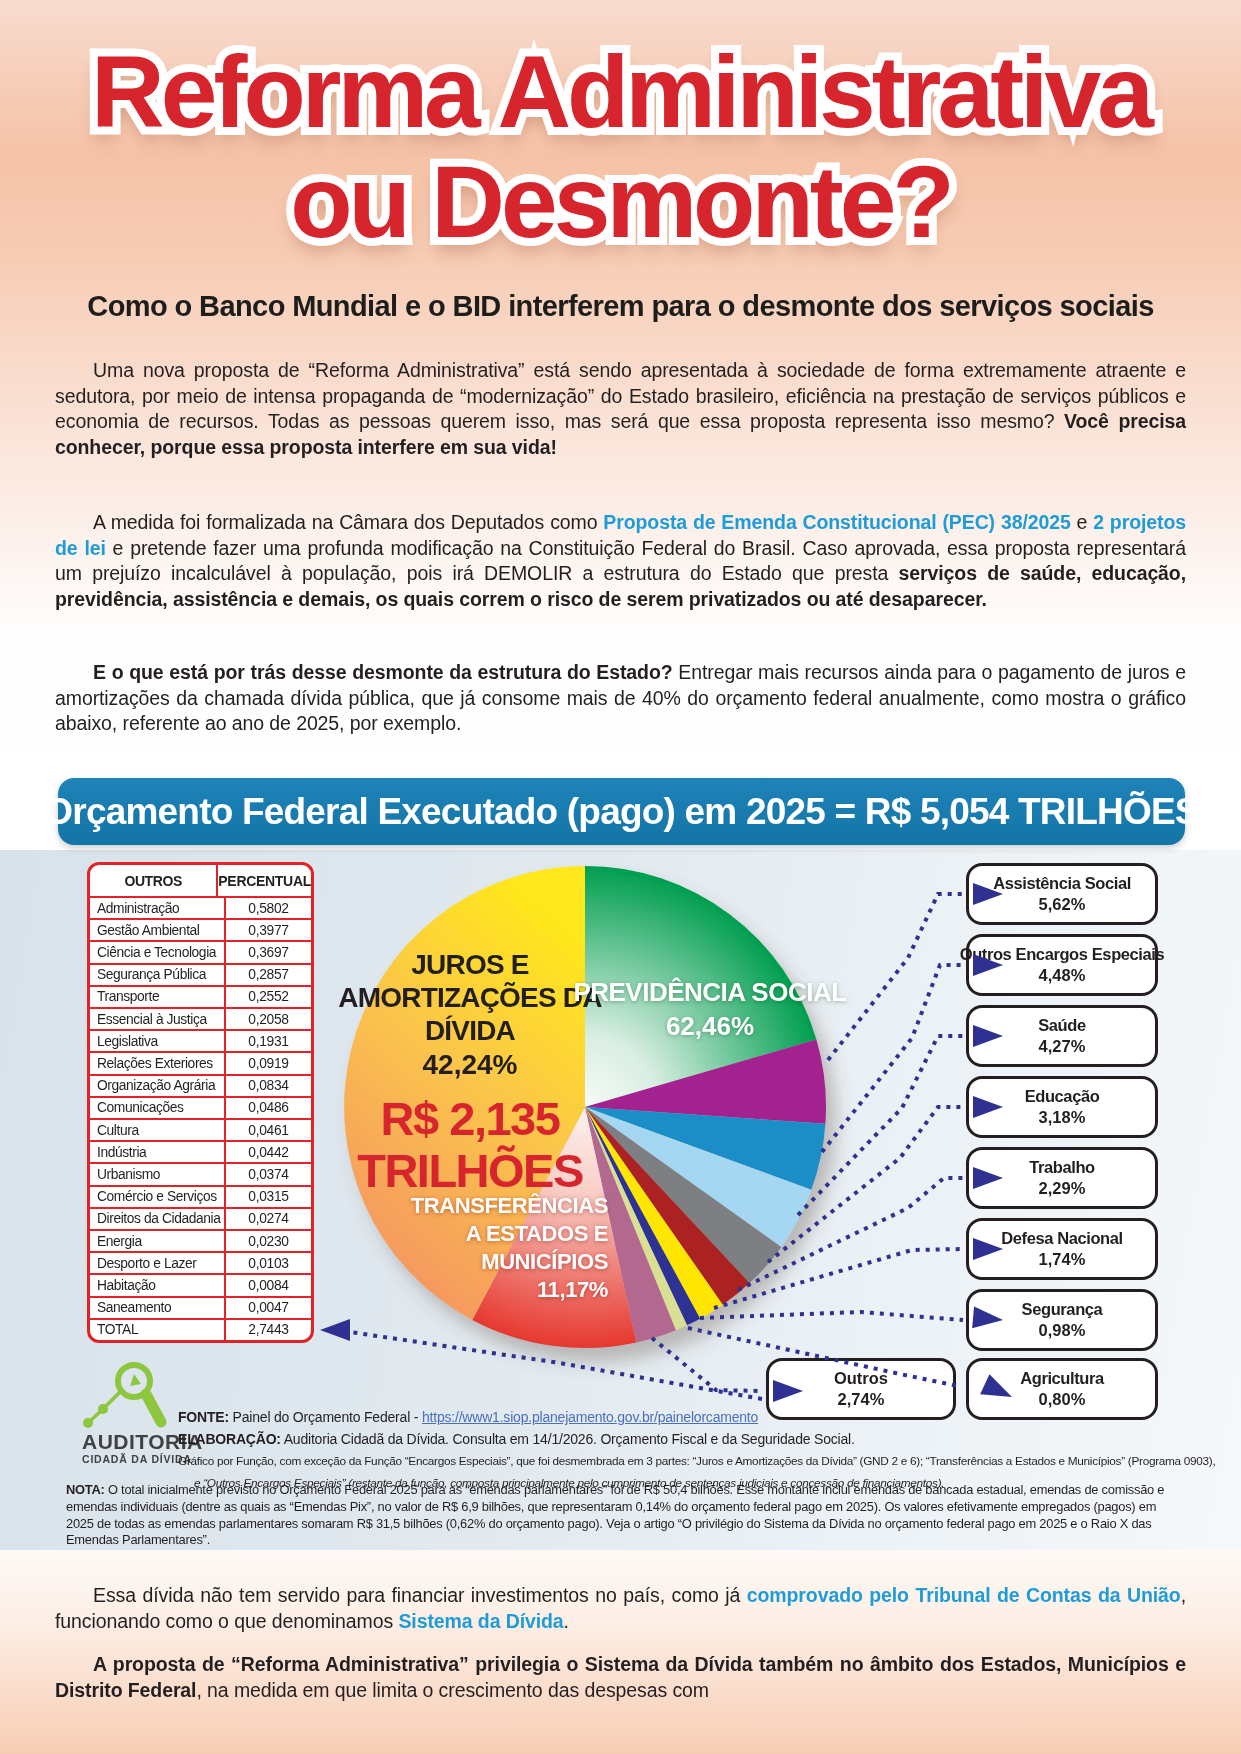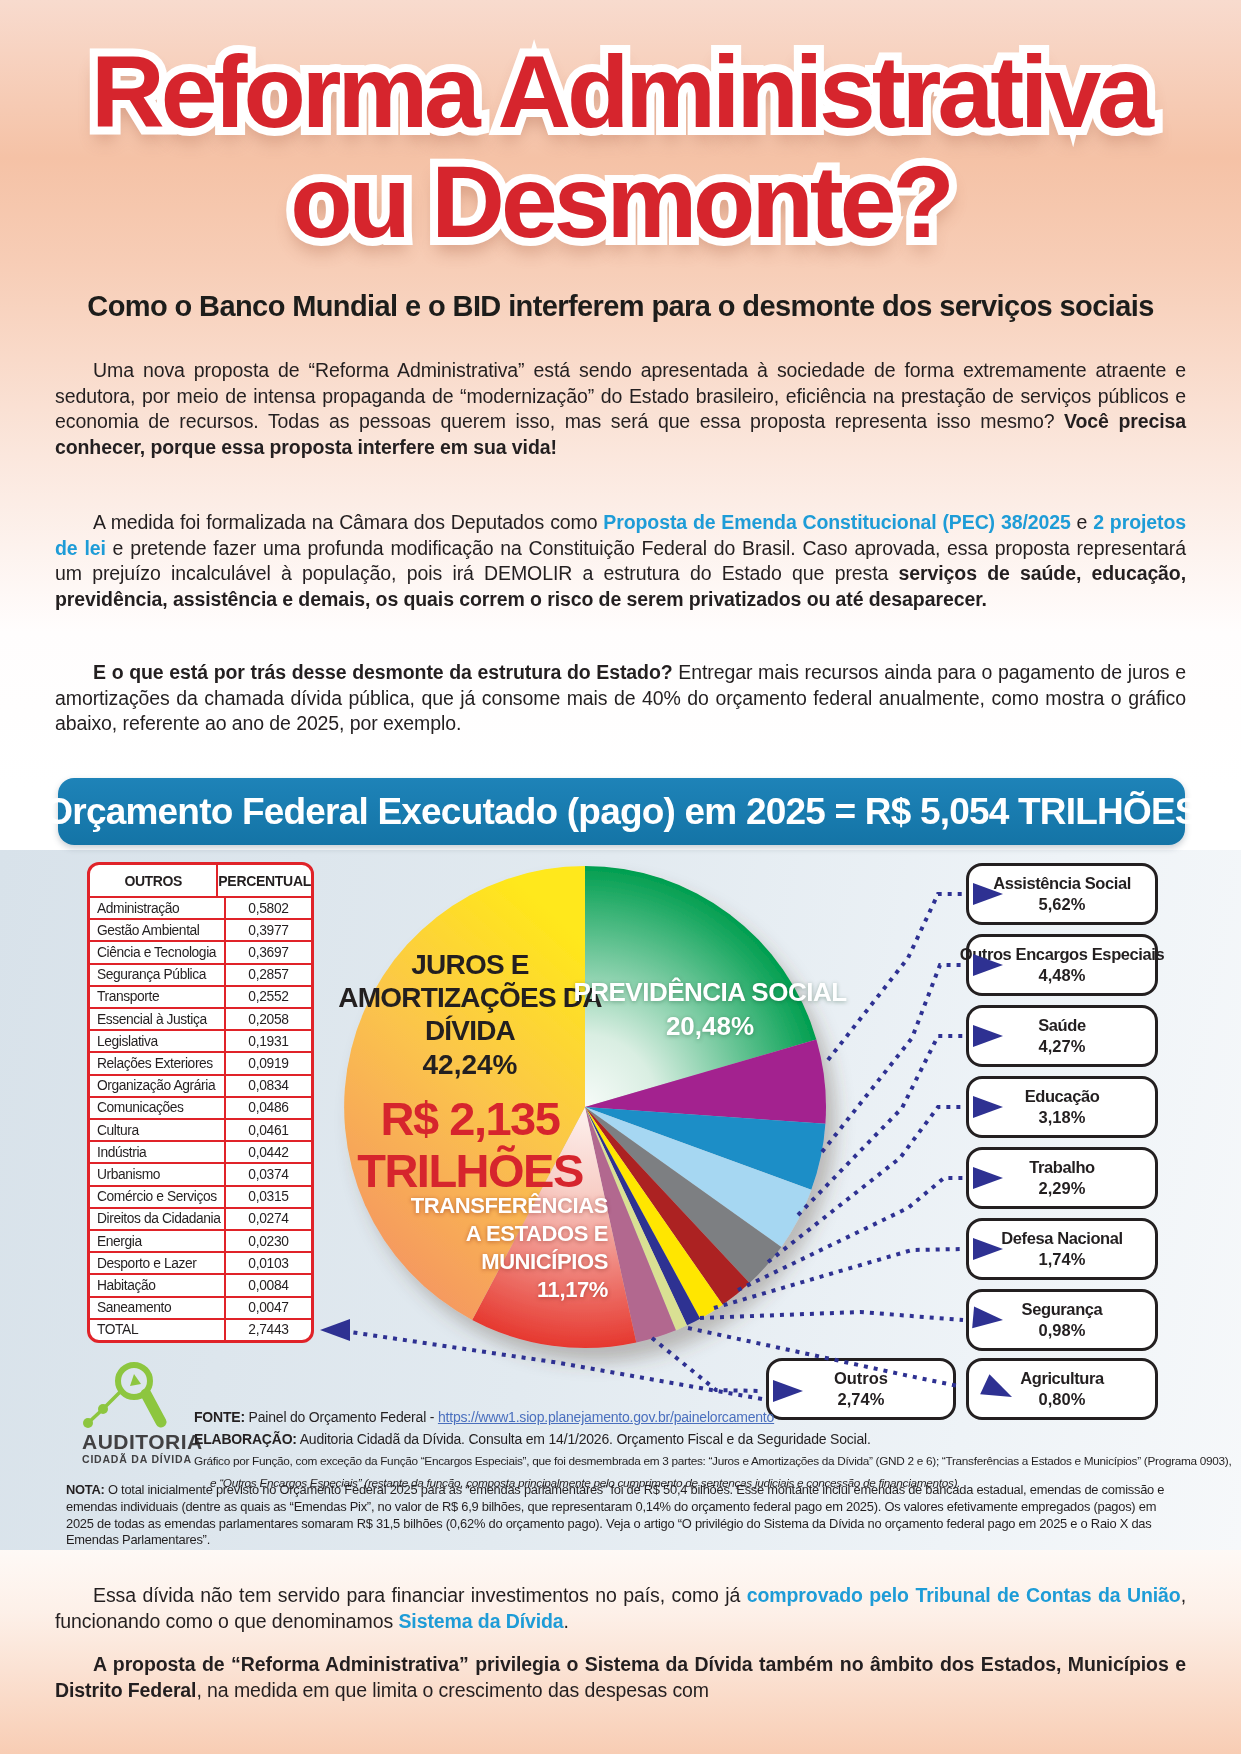--- a/index.html
+++ b/index.html
@@ -59,21 +59,21 @@
   #outros-box .cname{font-size:16.5px;font-weight:700;}
   #outros-box .cpct{font-size:16.5px;font-weight:600;}
   
   #scene-svg{position:absolute;left:0;top:0;width:1241px;height:1754px;z-index:2;pointer-events:none;}
   #wire-svg{position:absolute;left:0;top:0;width:1241px;height:1754px;z-index:5;pointer-events:none;}
   
   #logo-text{position:absolute;left:82px;top:1431px;z-index:4;color:#414042;}
   #logo-text .l1{font-size:21px;font-weight:800;letter-spacing:0.5px;line-height:22px;}
   #logo-text .l2{font-size:10.5px;font-weight:700;letter-spacing:0.8px;line-height:13px;}
   
-  #fonte-block{position:absolute;left:178px;top:1406px;width:1010px;z-index:4;font-size:14px;line-height:22px;color:#231f20;letter-spacing:-0.2px;margin-left:16px;}
+  #fonte-block{position:absolute;left:178px;top:1406px;width:1010px;z-index:4;font-size:14px;line-height:22px;color:#231f20;letter-spacing:-0.2px;}
   #fonte-block .small{font-size:11.8px;letter-spacing:-0.3px;white-space:nowrap;}
   #fonte-block .link{color:#4a6fbe;text-decoration:underline;font-weight:400;}
   #nota-block{position:absolute;left:66px;top:1482px;width:1110px;z-index:4;font-size:12.9px;line-height:16.8px;color:#231f20;letter-spacing:-0.25px;text-align:left;}
   
   #footer-p1{top:1583px;}
   #footer-p2{top:1652px;}
 </style>
 </head>
 <body>
 
@@ -233,21 +233,21 @@
       </div>
   </div>
 
   <div class="pie-label" id="label-juros">
     <div class="nm">JUROS E AMORTIZAÇÕES DA DÍVIDA</div>
     <div class="pc">42,24%</div>
     <div class="val"><span>R$ 2,135</span><br><span>TRILHÕES</span></div>
   </div>
   <div class="pie-label" id="label-prev">
     <div class="nm">PREVIDÊNCIA SOCIAL</div>
-    <div class="pc">20,48%</div>
+    <div class="pc">62,46%</div>
   </div>
   <div class="pie-label" id="label-transf">
     <div>TRANSFERÊNCIAS</div>
     <div>A ESTADOS E</div>
     <div>MUNICÍPIOS</div>
     <div>11,17%</div>
   </div>
 
   <div id="callouts">
       <div class="callout" style="top: 863px;">

